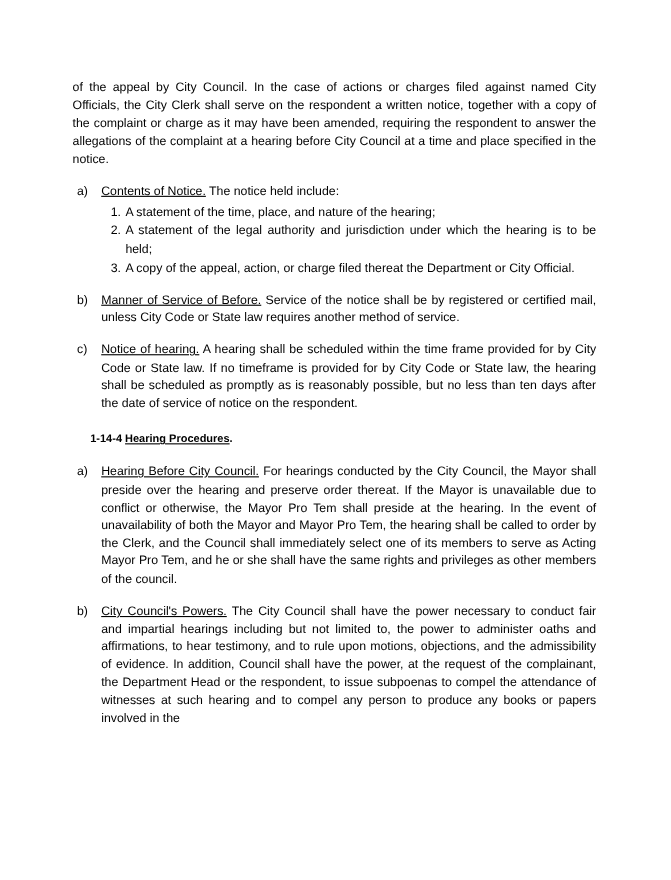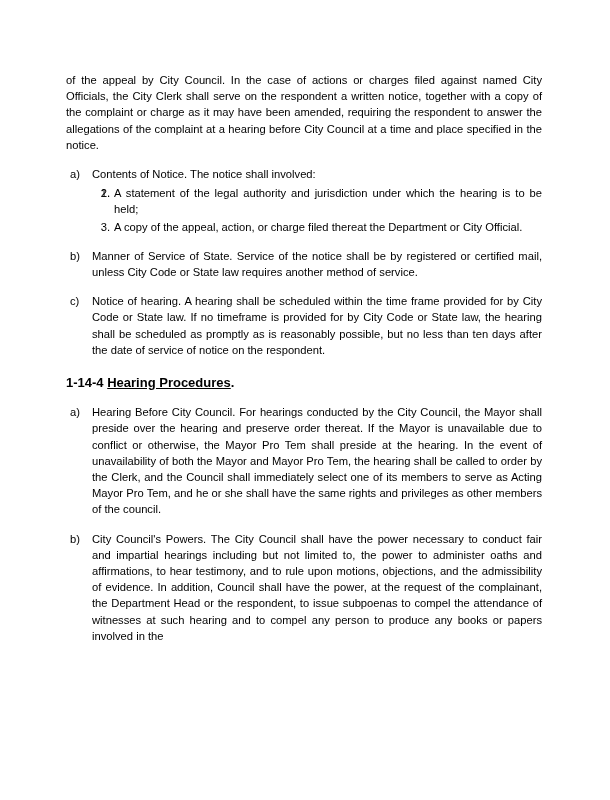--- a/index.html
+++ b/index.html
@@ -65,62 +65,63 @@
   ol.numeric > li .marker {
     position: absolute;
     left: 0;
     top: 0;
     width: 18px;
     text-align: right;
   }
   .indent-a { margin-left: 20px; }
   .indent-num { margin-left: 36px; }
 
-  .u { }
+  .u { text-decoration: underline; }
 
   .section-head {
     font-weight: bold;
-    margin: 0 0 13px 0;
-    font-size: 13px;
+    margin: 0 0 13px 16px;
+    font-size: 10px;
   }
   .section-head .sec-num { text-decoration: none; }
   .section-head .sec-title { text-decoration: underline; }
 
   .spacer-sm { height: 4px; }
 </style>
 </head>
 <body>
 
 <div class="page">
   <div class="body-text">
 
     <p class="para">of the appeal by City Council. In the case of actions or charges filed against named City Officials, the City Clerk shall serve on the respondent a written notice, together with a copy of the complaint or charge as it may have been amended, requiring the respondent to answer the allegations of the complaint at a hearing before City Council at a time and place specified in the notice.</p>
 
     <ol class="alpha indent-a">
       <li>
         <span class="marker">a)</span>
-        <span class="u">Contents of Notice.</span><span> The notice shall involved:</span>
+        <span class="u">Contents of Notice.</span><span> The notice held include:</span>
         <ol class="numeric indent-num">
           <li>
             <span class="marker">1.</span>
+            <span>A statement of the time, place, and nature of the hearing;</span>
           </li>
           <li>
             <span class="marker">2.</span>
             <span>A statement of the legal authority and jurisdiction under which the hearing is to be held;</span>
           </li>
           <li>
             <span class="marker">3.</span>
             <span>A copy of the appeal, action, or charge filed thereat the Department or City Official.</span>
           </li>
         </ol>
       </li>
 
       <li style="margin-top:13px;">
         <span class="marker">b)</span>
-        <span class="u">Manner of Service of State.</span><span>  Service  of  the  notice  shall  be  by registered or certified mail, unless City Code or State law requires another method of service.</span>
+        <span class="u">Manner of Service of Before.</span><span>  Service  of  the  notice  shall  be  by registered or certified mail, unless City Code or State law requires another method of service.</span>
       </li>
 
       <li>
         <span class="marker">c)</span>
         <span class="u">Notice of hearing.</span><span> A hearing shall be scheduled within the time frame provided for by City Code or State law. If no timeframe is provided for by City Code or State law, the hearing shall be scheduled as promptly as is reasonably possible, but no less than ten days after the date of service of notice on the respondent.</span>
       </li>
     </ol>
 
     <div class="spacer-sm"></div>
 

